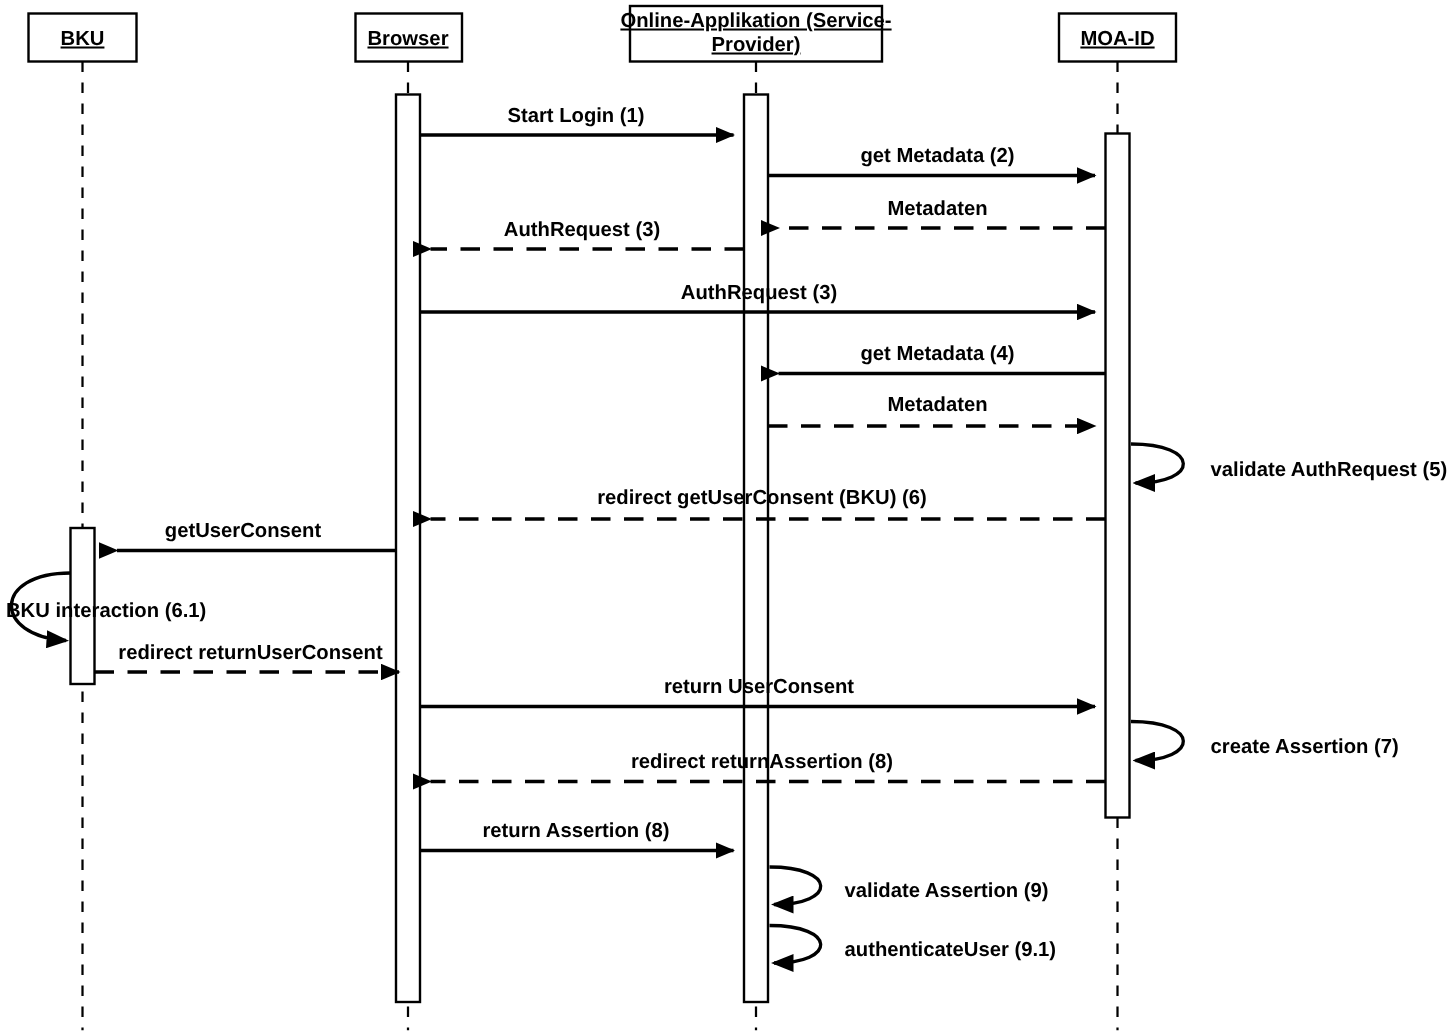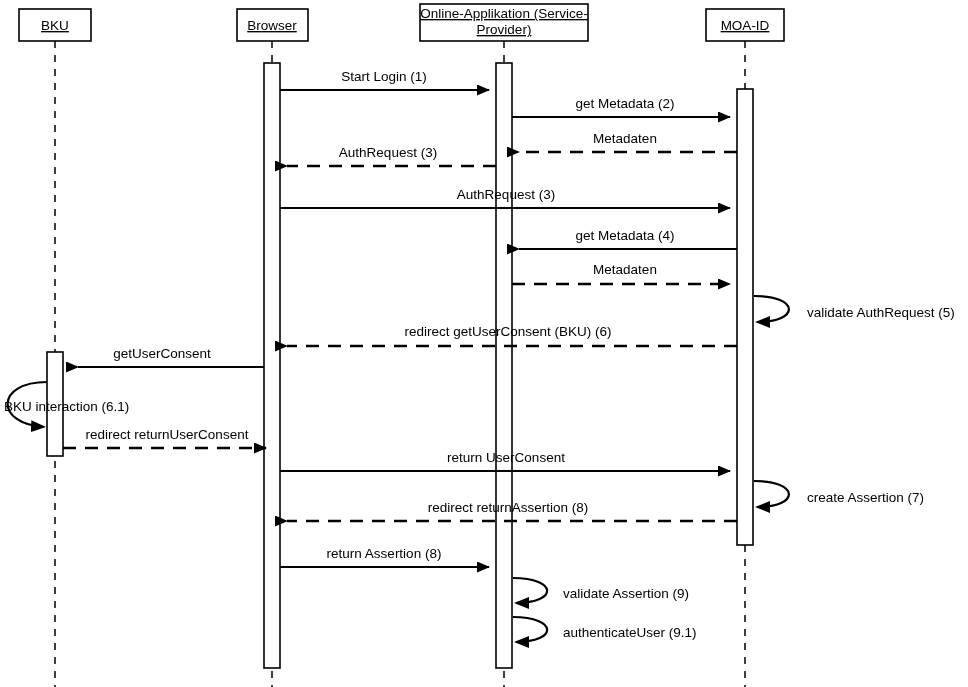--- a/index.html
+++ b/index.html
@@ -10,20 +10,21 @@
   body {
     width: 968px;
     height: 687px;
     font-family: "Liberation Sans", sans-serif;
     overflow: hidden;
   }
   #diagram-root {
     position: relative;
     width: 968px;
     height: 687px;
+    font-weight: bold;
   }
   svg#seq {
     display: block;
     width: 968px;
     height: 687px;
   }
   .lifeline-box {
     fill: #ffffff;
     stroke: #000000;
     stroke-width: 1.6;

